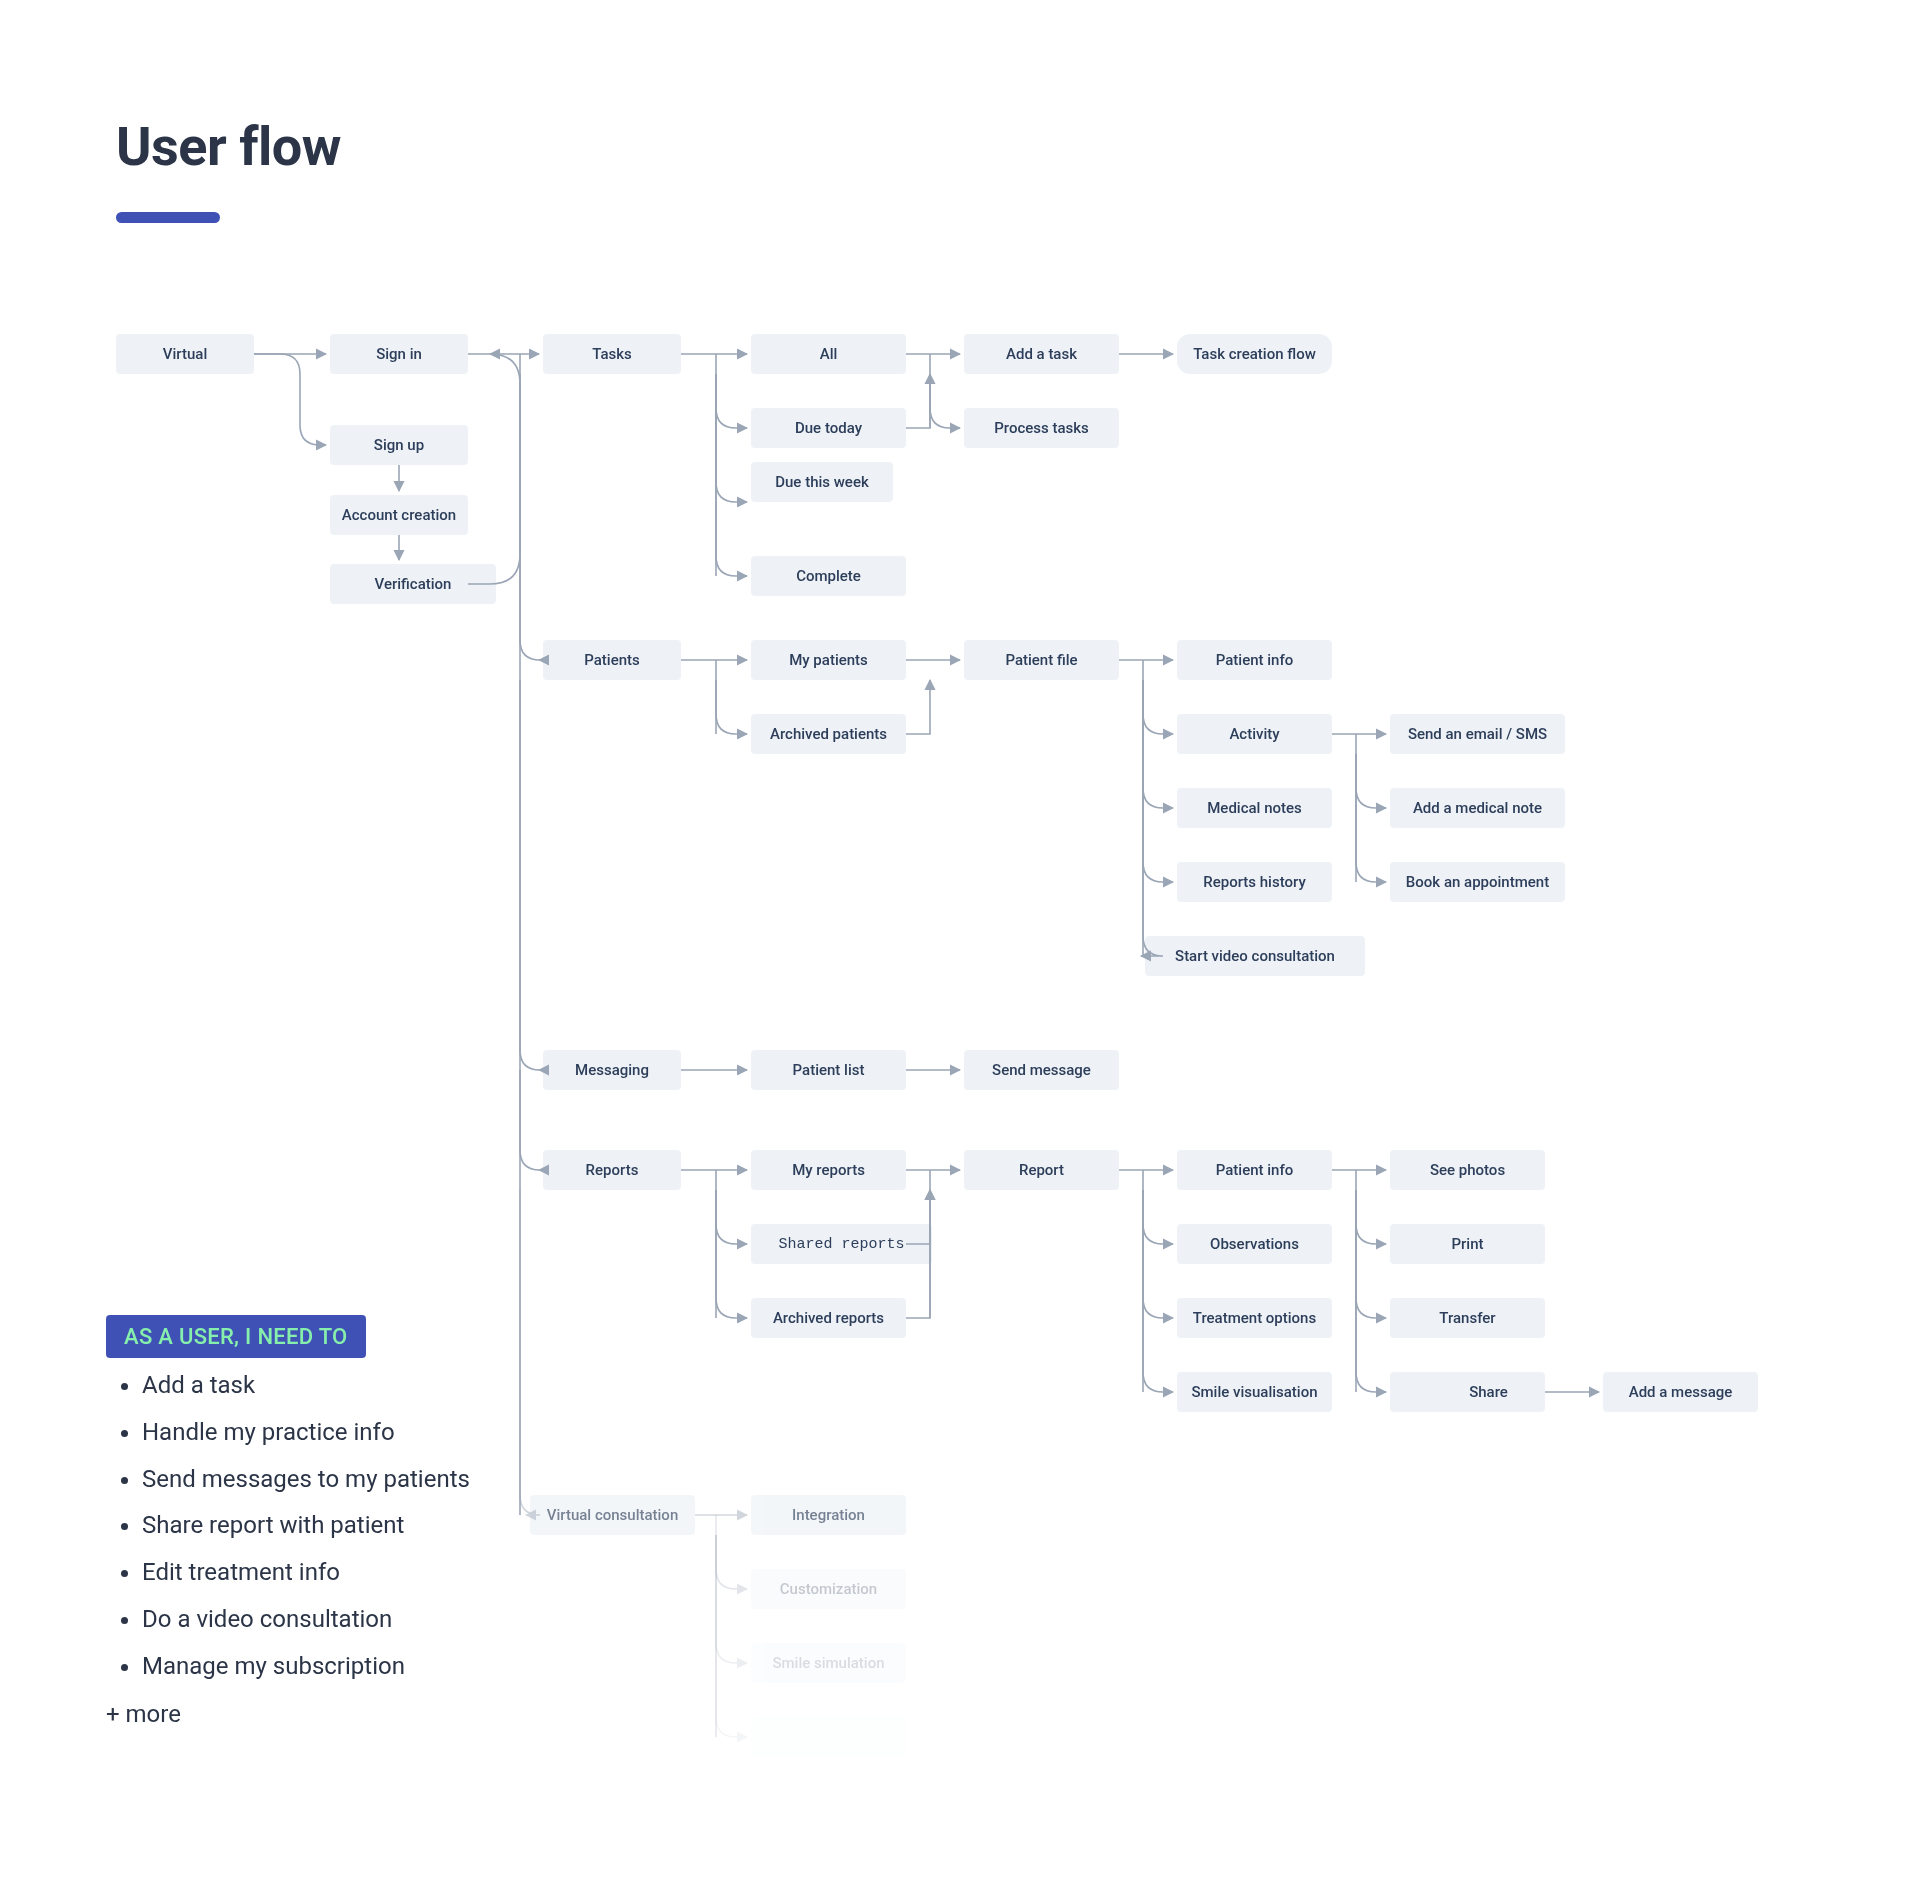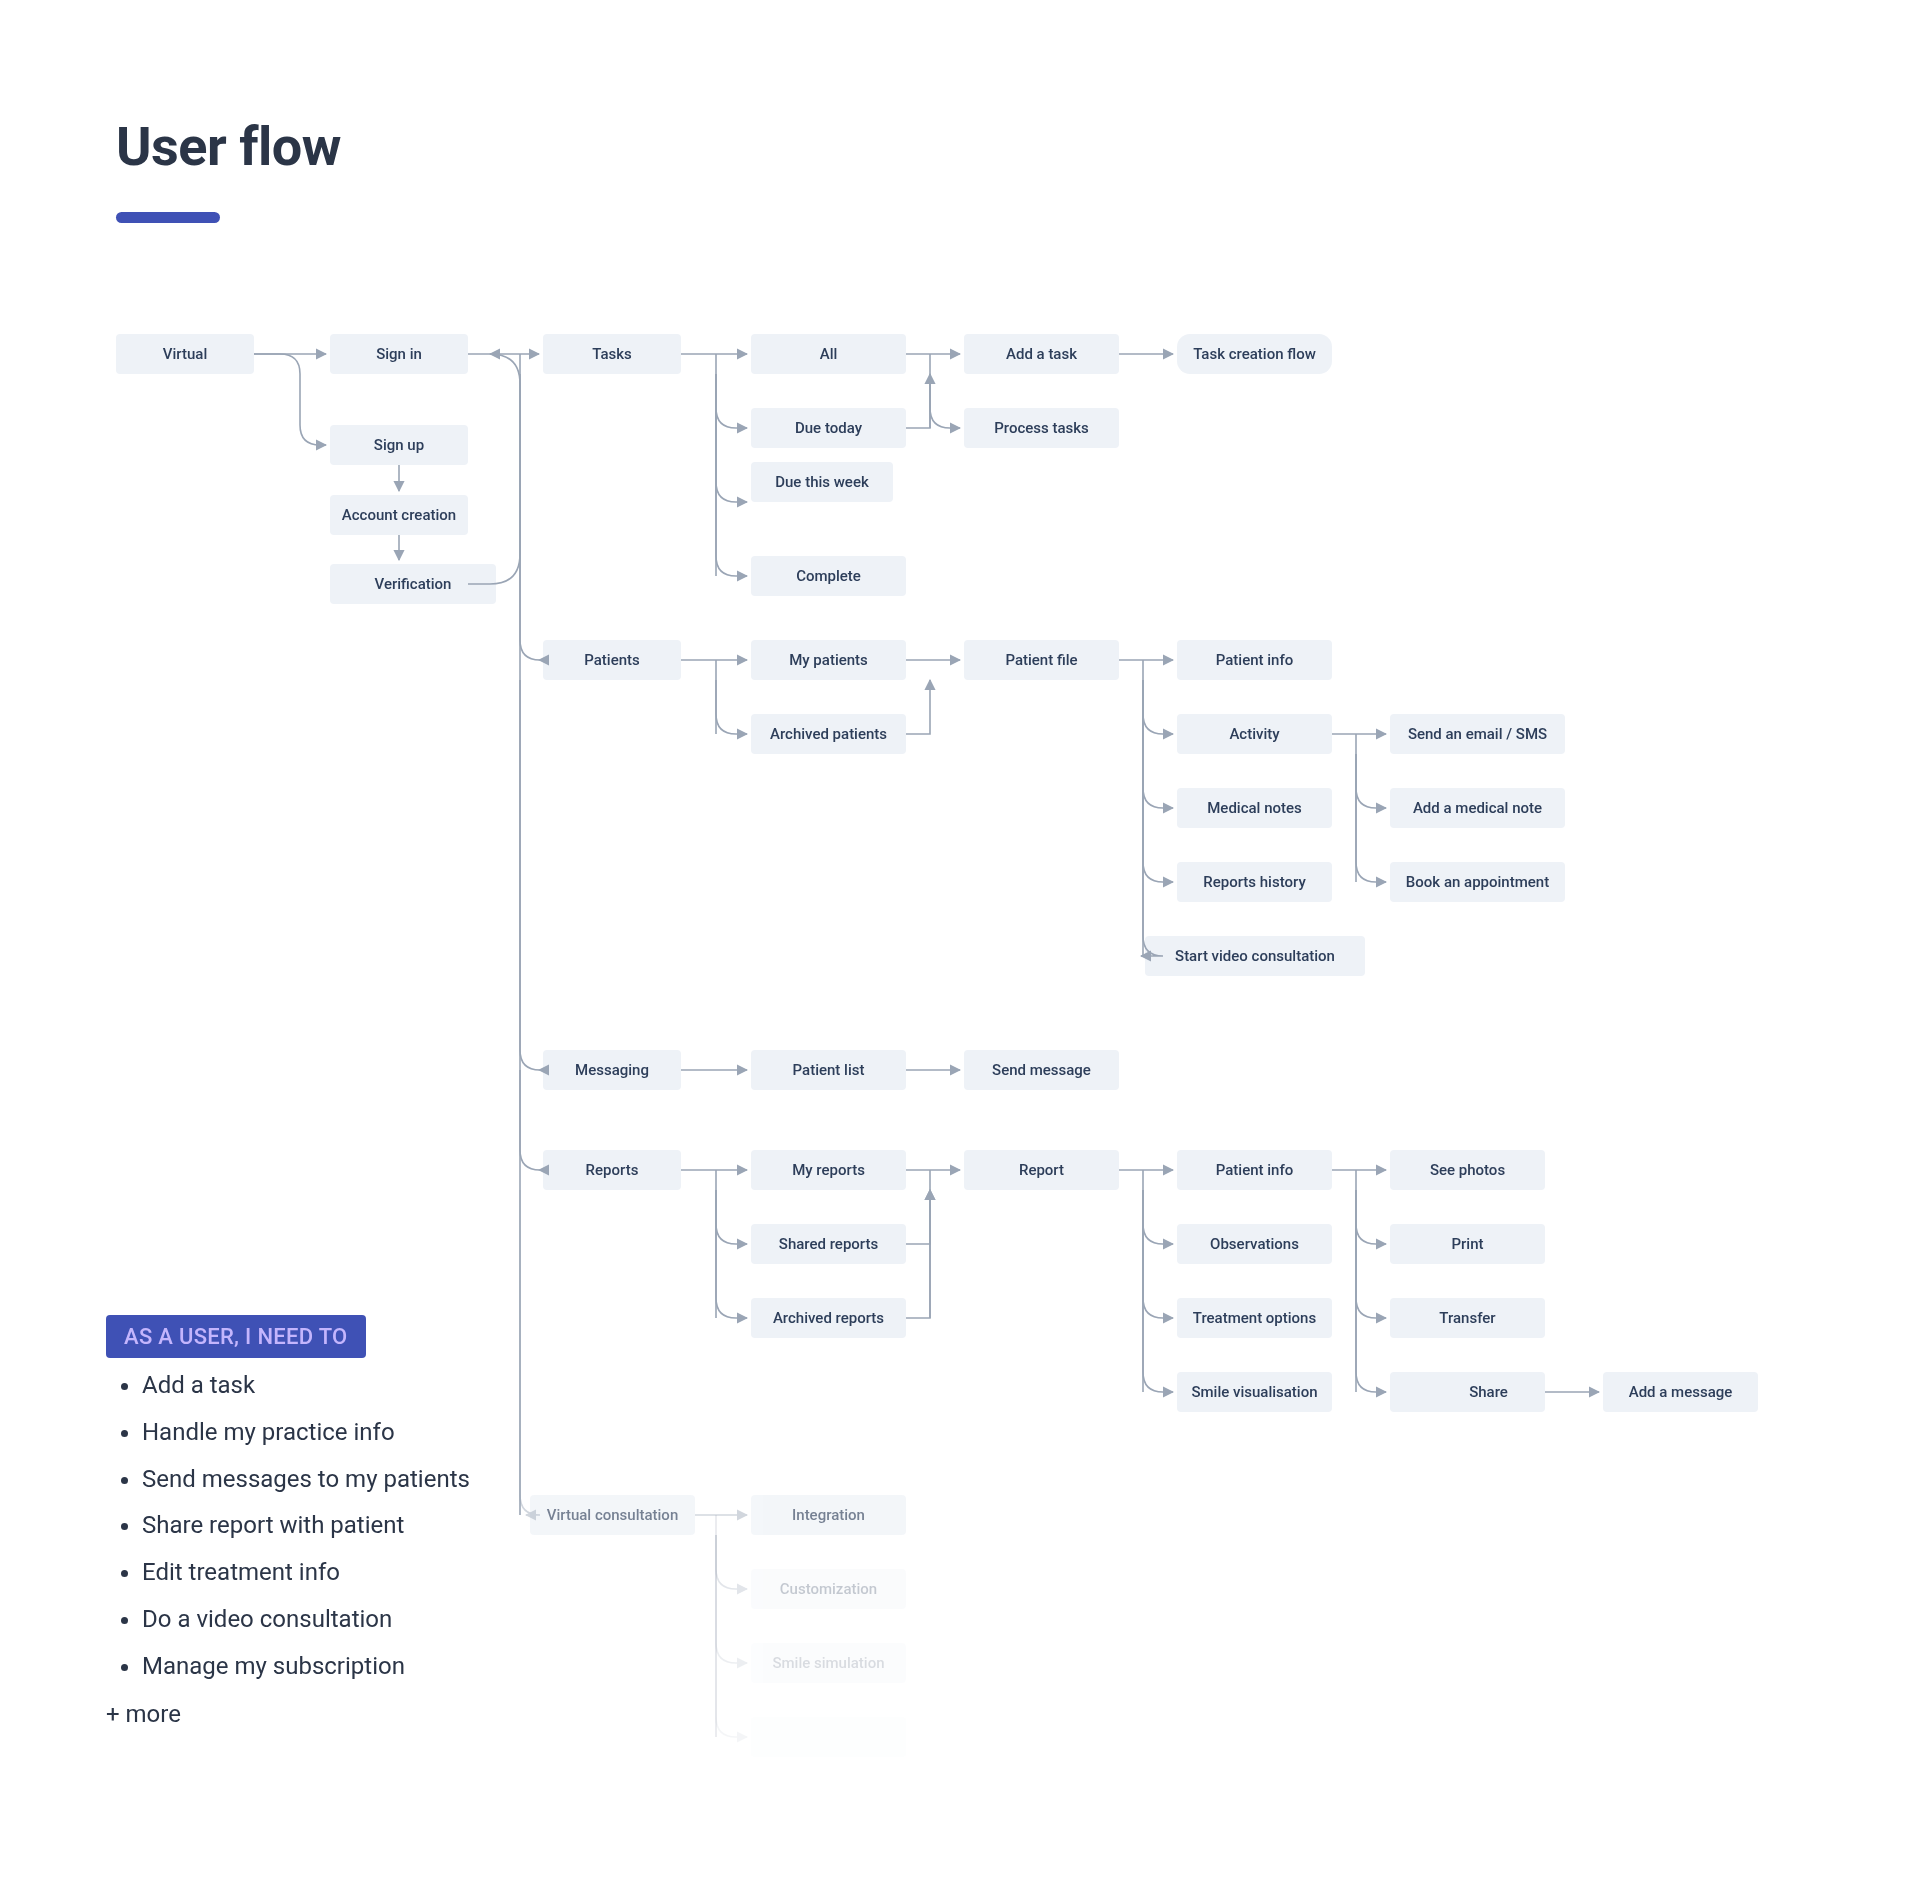--- a/index.html
+++ b/index.html
@@ -55,21 +55,21 @@
   svg.connectors {
     position: absolute;
     left: 0; top: 0;
     width: 1920px; height: 1893px;
     pointer-events: none;
   }
   
   .needs-badge {
     position: absolute;
     background: #3f51b5;
-    color: #c4b5fd;
+    color: #86efac;
     font-size: 22px;
     font-weight: 500;
     padding: 9px 18px;
     border-radius: 4px;
     letter-spacing: 0.3px;
   }
   .needs-list {
     position: absolute;
     list-style: disc;
     padding-left: 26px;
@@ -122,21 +122,21 @@
   <div class="node" style="left:1390px; top:714px; width:175px;">Send an email / SMS</div>
   <div class="node" style="left:1390px; top:788px; width:175px;">Add a medical note</div>
   <div class="node" style="left:1390px; top:862px; width:175px;">Book an appointment</div>
 
   <div class="node" style="left:543px; top:1050px; width:138px;">Messaging</div>
   <div class="node" style="left:751px; top:1050px; width:155px;">Patient list</div>
   <div class="node" style="left:964px; top:1050px; width:155px;">Send message</div>
 
   <div class="node" style="left:543px; top:1150px; width:138px;">Reports</div>
   <div class="node" style="left:751px; top:1150px; width:155px;">My reports</div>
-  <div class="node" style="left:751px; top:1224px; width:155px;">Shared reports</div>
+  <div class="node" style="left:751px; top:1224px; width:181px;font-family:Liberation Mono, monospace;">Shared reports</div>
   <div class="node" style="left:751px; top:1298px; width:155px;">Archived reports</div>
   <div class="node" style="left:964px; top:1150px; width:155px;">Report</div>
 
   <div class="node" style="left:1177px; top:1150px; width:155px;">Patient info</div>
   <div class="node" style="left:1177px; top:1224px; width:155px;">Observations</div>
   <div class="node" style="left:1177px; top:1298px; width:155px;">Treatment options</div>
   <div class="node" style="left:1177px; top:1372px; width:155px;">Smile visualisation</div>
 
   <div class="node" style="left:1390px; top:1150px; width:155px;">See photos</div>
   <div class="node" style="left:1390px; top:1224px; width:155px;">Print</div>

